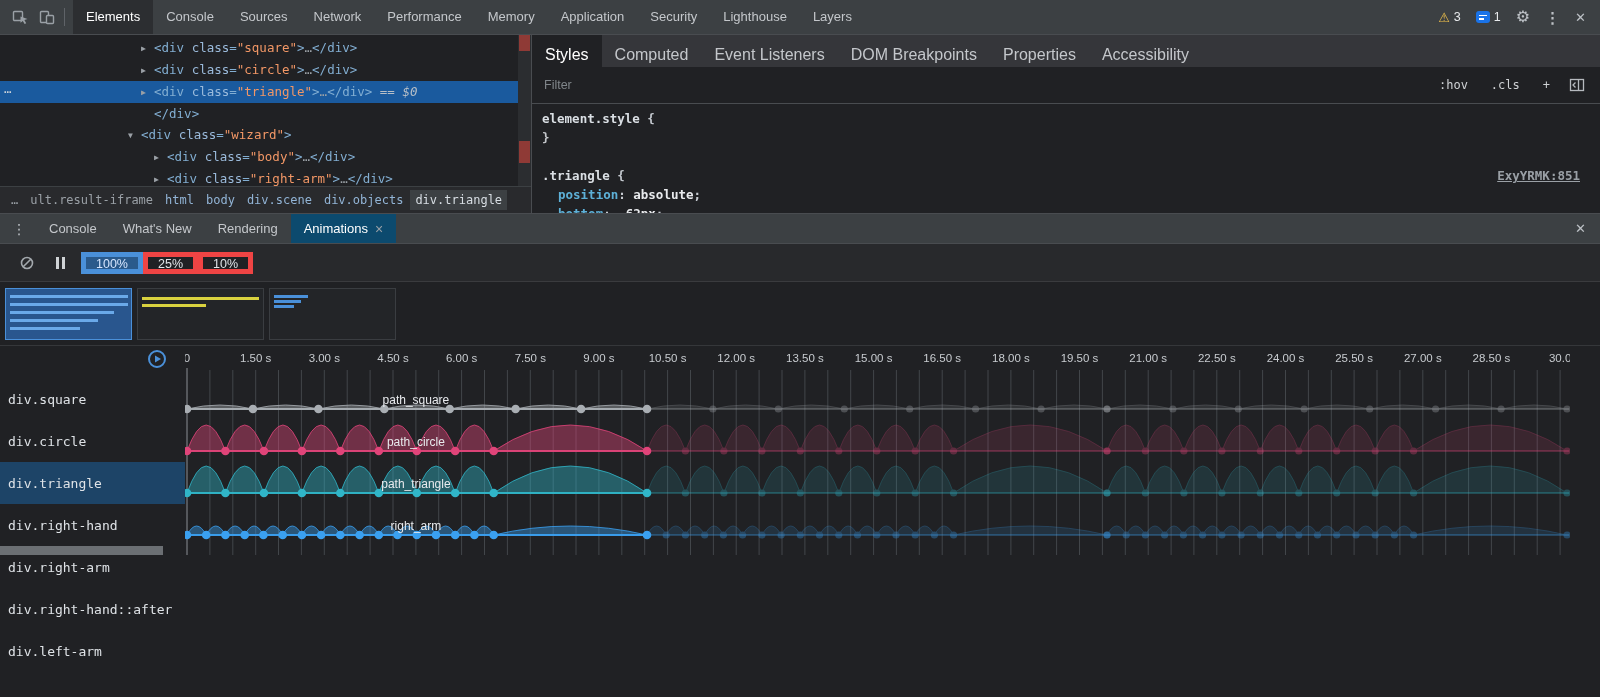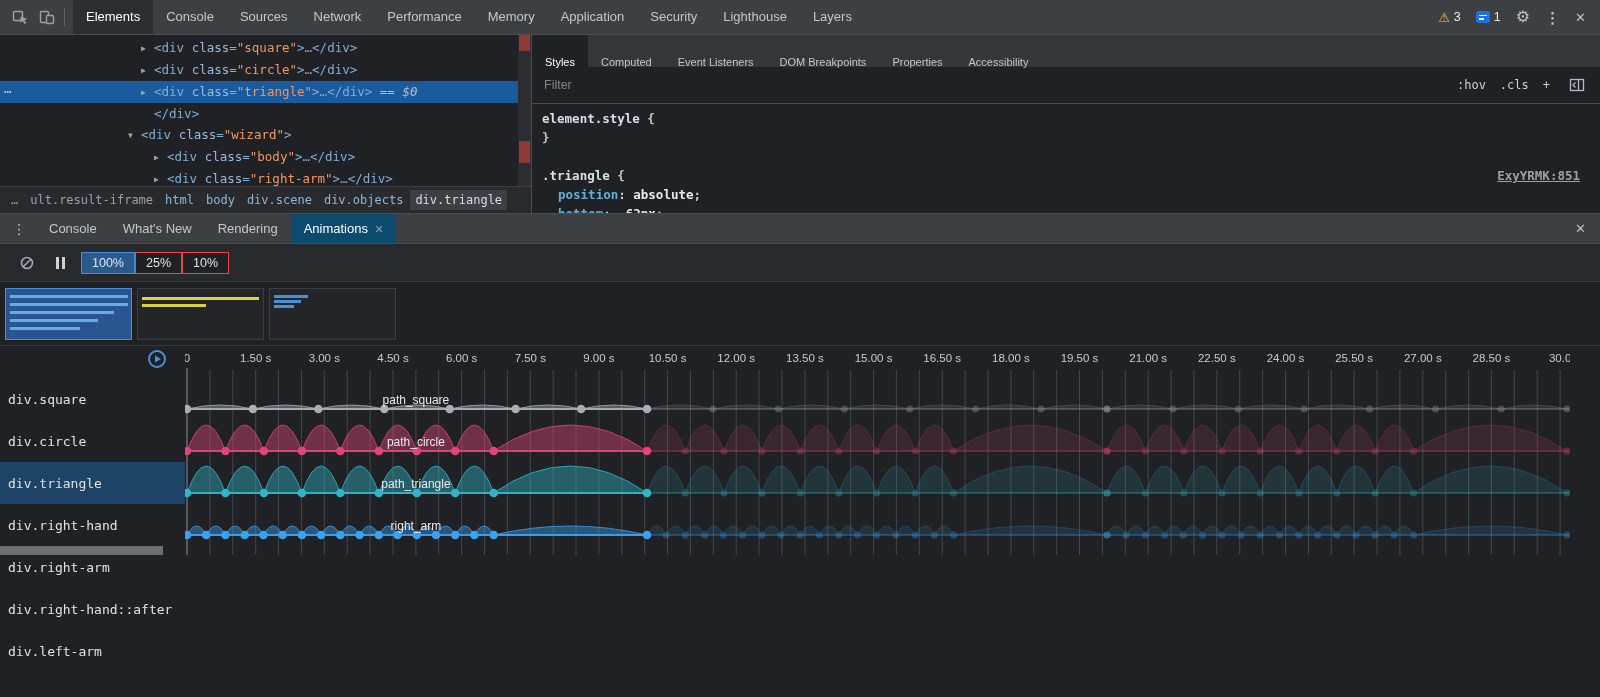--- a/index.html
+++ b/index.html
@@ -42,26 +42,26 @@
   .crumbs{height:27px;background:#292a2d;border-top:1px solid #3c4043;display:flex;align-items:center;
     padding-left:6px;font:12px "DejaVu Sans Mono",monospace;gap:2px;overflow:hidden;}
   .crumb{padding:3px 5px;cursor:pointer;white-space:nowrap;}
   .crumb.dim{color:#9aa0a6;}
   .crumb.node{color:#92b4d6;}
   .crumb.active{background:#3c4043;color:#d7dde3;}
 
   
   .styles{flex:1;display:flex;flex-direction:column;background:#202124;min-width:0;}
   .stabs{height:32px;background:#35363a;display:flex;flex:0 0 32px;}
-  .stab{padding:11px 13px;line-height:32px;font-size:11px;color:#c4c7cb;cursor:pointer;white-space:nowrap;}
+  .stab{padding:4px 13px;line-height:32px;font-size:16px;color:#c4c7cb;cursor:pointer;white-space:nowrap;}
   .stab.active{background:#202124;color:#fff;}
   .sfilter{height:37px;flex:0 0 37px;display:flex;align-items:center;padding:0 10px;border-bottom:1px solid #494c50;}
   .filter-input{width:300px;background:transparent;border:none;outline:none;color:#e8eaed;font:12.5px "Liberation Sans",sans-serif;}
   .filter-input::placeholder{color:#80868b;}
-  .sf-right{margin-left:auto;display:flex;align-items:center;gap:14px;}
+  .sf-right{margin-left:auto;display:flex;align-items:center;gap:23px;}
   .toggle{font:12px "DejaVu Sans Mono",monospace;color:#d0d3d6;cursor:pointer;}
   .scode{flex:1;overflow:hidden;font:12.5px/19px "DejaVu Sans Mono",monospace;padding:5px 20px 0 10px;}
   .cl{white-space:pre;font-weight:bold;}
   .rule.gap{margin-top:19px;}
   .prop{padding-left:16px;}
   .c-sel{color:#dadfe4;}
   .c-br{color:#c5cad0;}
   .c-pn{color:#5db0d7;}
   .c-pv{color:#e8eaed;}
   .rule-link{float:right;color:#9aa0a6;text-decoration:underline;cursor:pointer;}
@@ -72,21 +72,21 @@
   .dkebab{padding:0 10px 0 12px;color:#bdc1c6;font-size:14px;cursor:pointer;}
   .dtab{padding:0 13px;height:100%;display:flex;align-items:center;gap:7px;font-size:13px;color:#c4c7cb;cursor:pointer;white-space:nowrap;}
   .dtab.active{background:#0c4a6e;color:#fff;}
   .tabx{color:#9aa0a6;font-size:14px;cursor:pointer;}
   .dclose{margin-left:auto;padding-right:14px;}
   .atoolbar{height:38px;flex:0 0 38px;display:flex;align-items:center;gap:16px;padding-left:14px;
     background:#28292c;border-bottom:1px solid #3a3b3e;}
   .pausebars{display:flex;gap:3px;cursor:pointer;}
   .pausebars i{display:block;width:3px;height:12px;background:#d0d3d6;}
   .rates{display:flex;}
-  .rate{height:22px;padding:0 10px;background:#202124;color:#dfe3e7;border:1px solid #ef4444;
+  .rate{height:22px;padding:0 10px;background:#202124;color:#dfe3e7;border:5px solid #ef4444;
     font:12.5px "Liberation Sans",sans-serif;cursor:pointer;}
   .rate.active{background:#2a5a8c;color:#d6e6ff;border-color:#4a90d9;}
   .aoverview{height:64px;flex:0 0 64px;background:#202124;display:flex;gap:5px;padding:6px 0 0 5px;
     border-bottom:1px solid #35373a;}
   .obox{width:127px;height:52px;border:1px solid #3a3d41;position:relative;background:#232528;cursor:pointer;}
   .obox.selected{background:#29568e;border-color:#4a90d9;}
   .obar{position:absolute;left:4px;height:3px;}
 
   .atimeline{flex:1;position:relative;display:flex;min-height:0;}
   .tl-left{width:185px;flex:0 0 185px;position:relative;}

